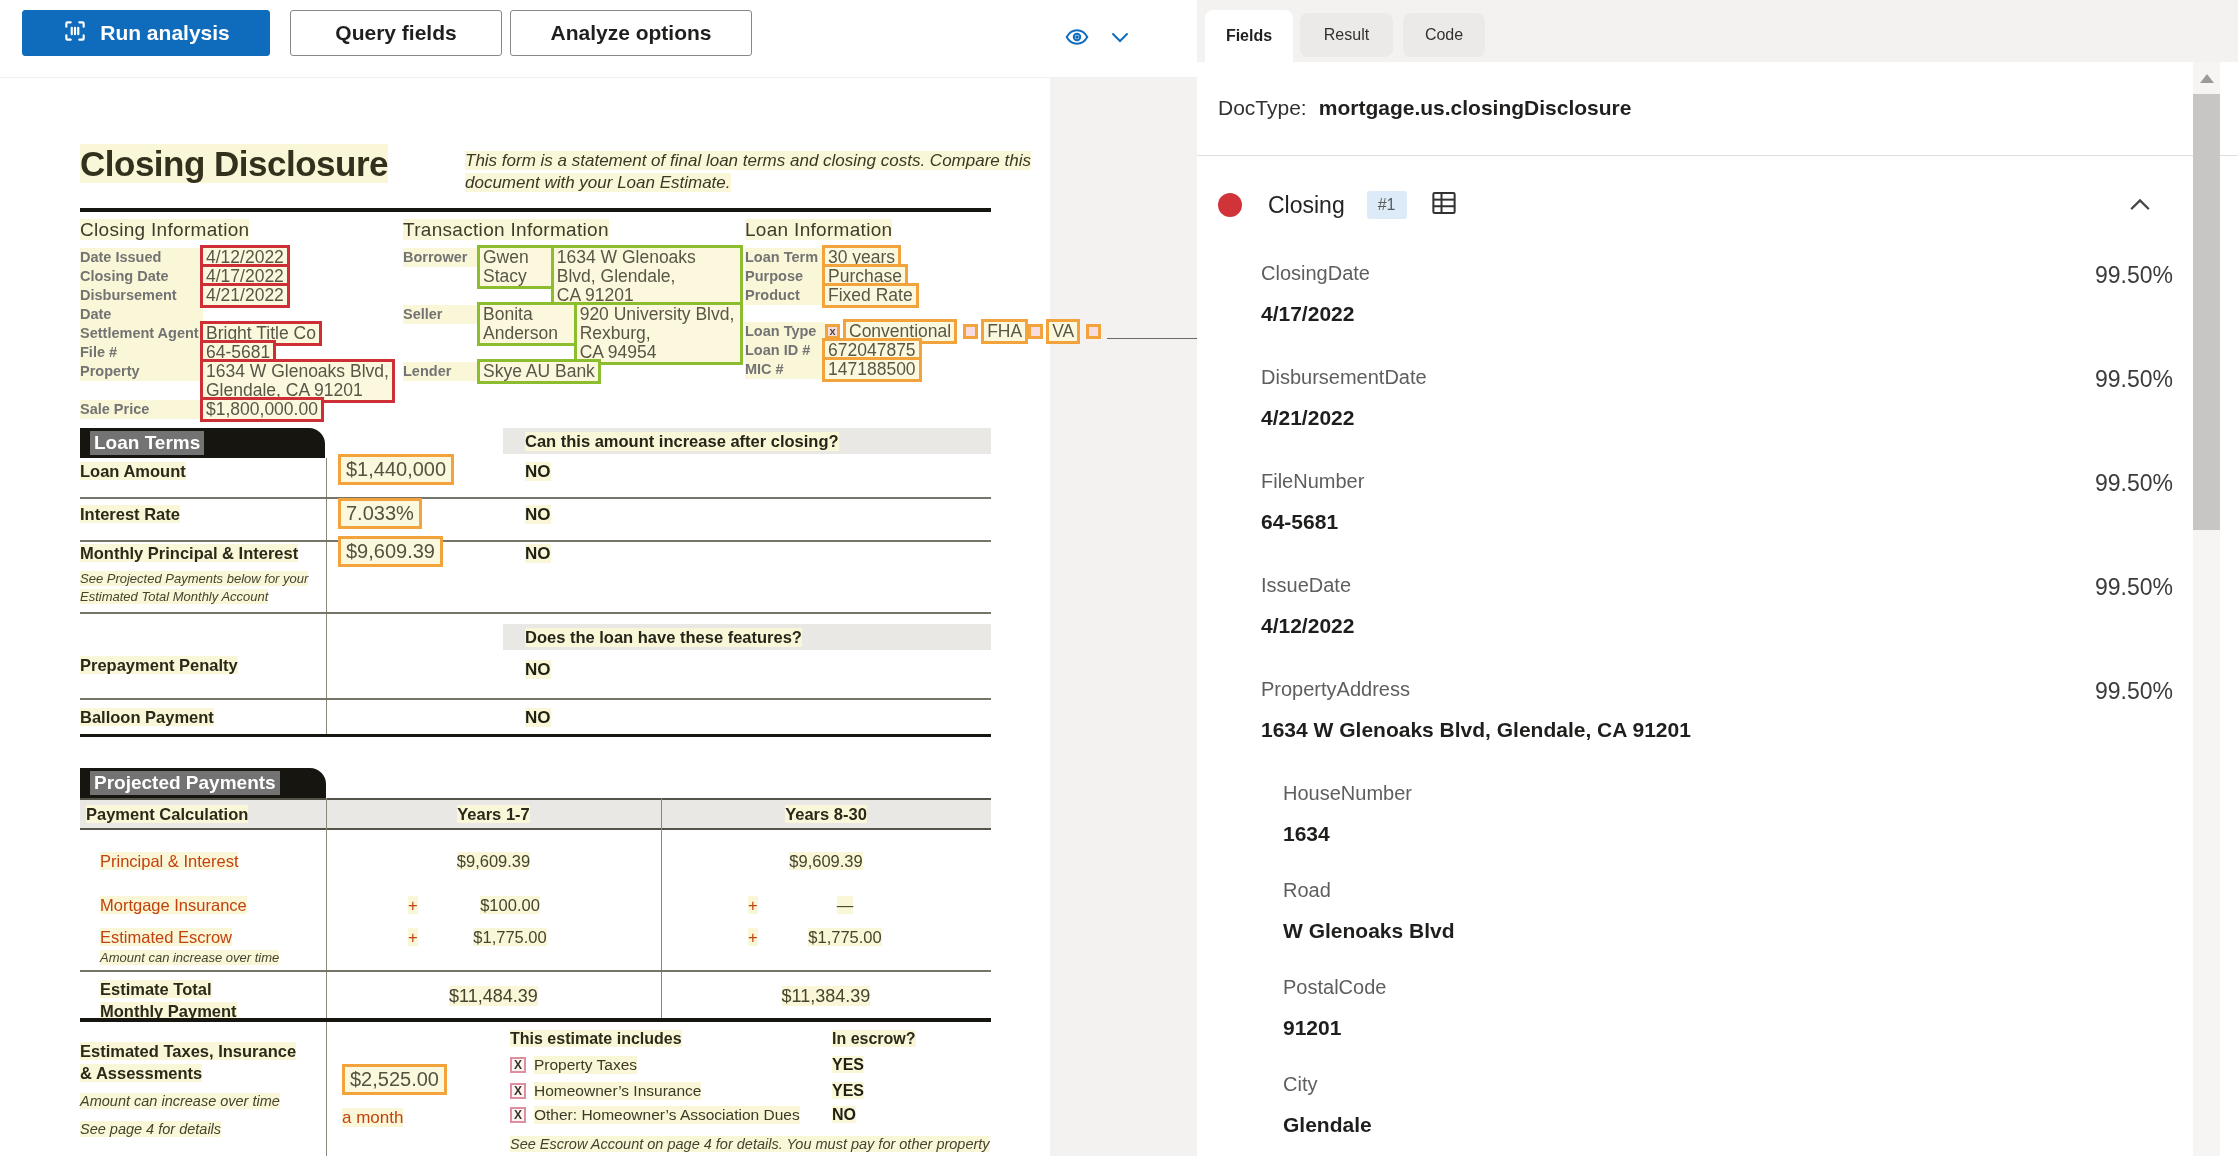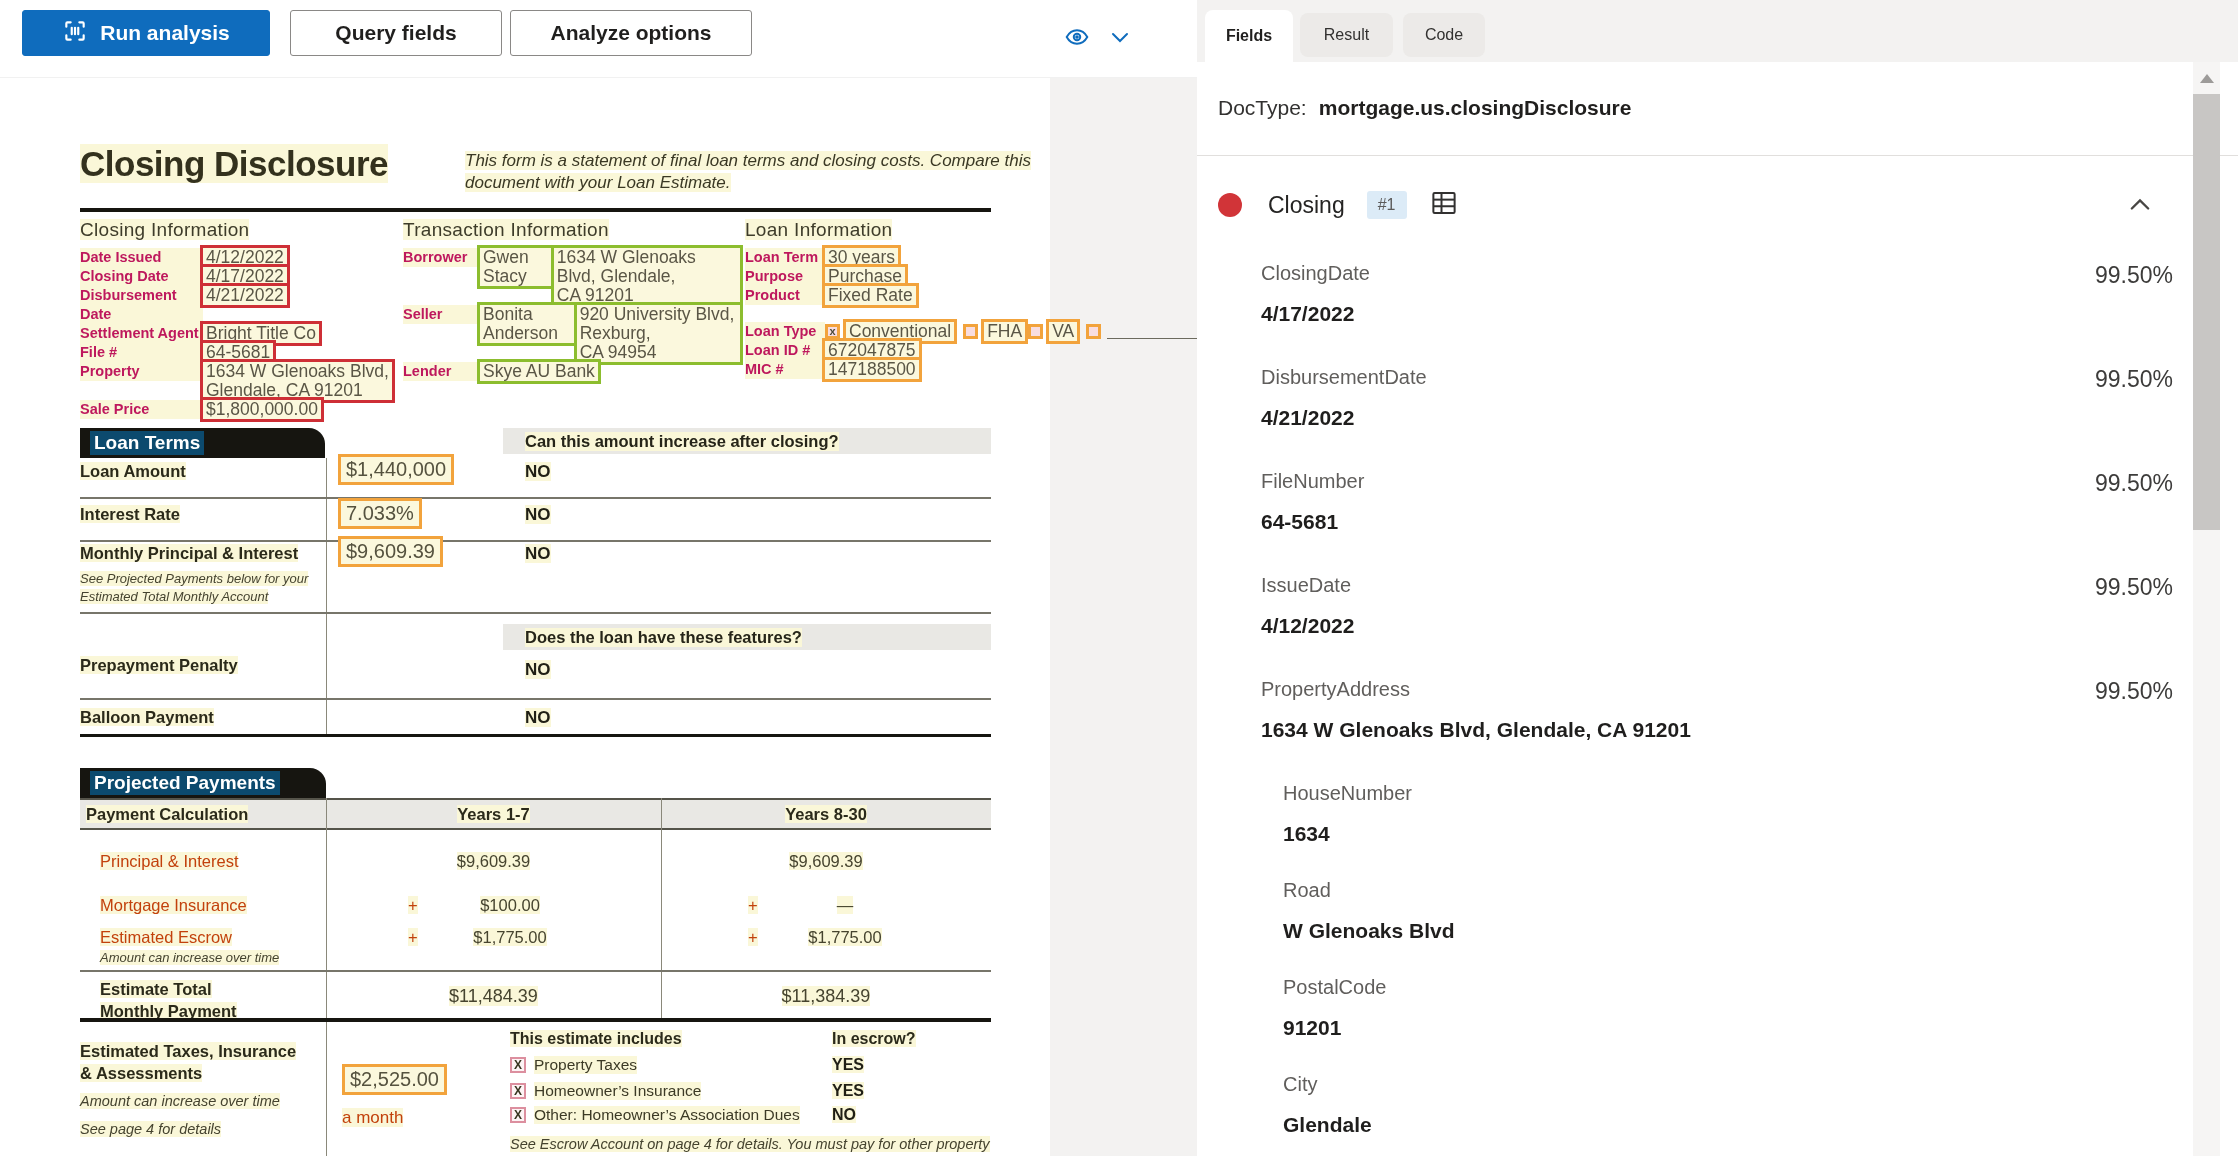--- a/index.html
+++ b/index.html
@@ -23,39 +23,39 @@
   .gutter{position:absolute;left:1050px;top:0;width:147px;height:100%;background:#f3f2f1;}
   .page{position:absolute;left:0;top:0;width:1050px;height:100%;background:#fff;color:#4a4838;}
   .hl{background:#faf7d8;}
   .doc-title{position:absolute;left:80px;top:66px;font-size:35px;font-weight:700;color:#33311d;letter-spacing:-0.5px;}
   .intro{position:absolute;left:465px;top:72px;font-size:17px;font-style:italic;line-height:22px;color:#3a3824;}
   .rule{position:absolute;left:80px;top:130px;width:911px;height:4px;background:#161510;}
 
   .info-col{position:absolute;top:142px;font-size:15px;line-height:19px;}
   .info-h{font-size:19px;color:#3e3c2a;margin-bottom:9px;letter-spacing:0.3px;}
   .irow{display:flex;align-items:flex-start;}
-  .ilabel{font-weight:700;font-size:14.5px;color:#be185d;flex:none;}
+  .ilabel{font-weight:700;font-size:14.5px;color:#737373;flex:none;}
   .c1 .ilabel{width:123px;} .c2 .ilabel{width:77px;} .c3 .ilabel{width:80px;}
   .bx{display:inline-block;border:3px solid;padding:0 3px;margin:-3px 0 -3px -3px;line-height:19px;
       font-size:17.5px;color:#5a5646;background:#fbf8dd;position:relative;}
   .bx-red{border-color:#ce2f36;}
   .bx-green{border-color:#8cbd2e;}
   .bx-orange{border-color:#f2a33c;}
   .vstack{display:flex;flex-direction:row;align-items:flex-start;}
   .spacer17{height:17px;}
   .ltline{display:flex;align-items:center;gap:6px;height:19px;}
   .cb{width:15px;height:15px;border:3px solid #f2a33c;background:#f8dde0;flex:none;display:flex;
       align-items:center;justify-content:center;font-size:11px;font-weight:700;color:#4c4a38;}
   .blankline{width:128px;border-bottom:1px solid #6b6a5e;height:14px;}
 
   
   .abs{position:absolute;}
   .black-bar{position:absolute;background:#161510;color:#fff;font-weight:700;font-size:19px;
              display:flex;align-items:center;padding-left:10px;border-radius:0 16px 0 0;}
-  .black-bar .hlb{background:#0c4a6e;padding:1px 4px;}
+  .black-bar .hlb{background:#737373;padding:1px 4px;}
   .gray-bar{position:absolute;background:#e9e8e4;font-weight:700;font-size:16.5px;color:#262519;
             display:flex;align-items:center;padding-left:22px;}
   .vline{position:absolute;width:1px;background:#8a887a;}
   .hline{position:absolute;height:2px;background:#77756a;}
   .hline-heavy{position:absolute;height:3px;background:#161510;}
   .flabel{position:absolute;font-weight:700;font-size:16.5px;color:#2b2a1a;}
   .fno{position:absolute;font-weight:700;font-size:17px;color:#201f15;}
   .fnote{position:absolute;font-style:italic;font-size:13px;color:#45432f;line-height:18px;}
   .bigbx{position:absolute;border:3px solid #f2a33c;background:#fbf8dd;padding:1px 5px;
          font-size:20px;color:#55523f;}

